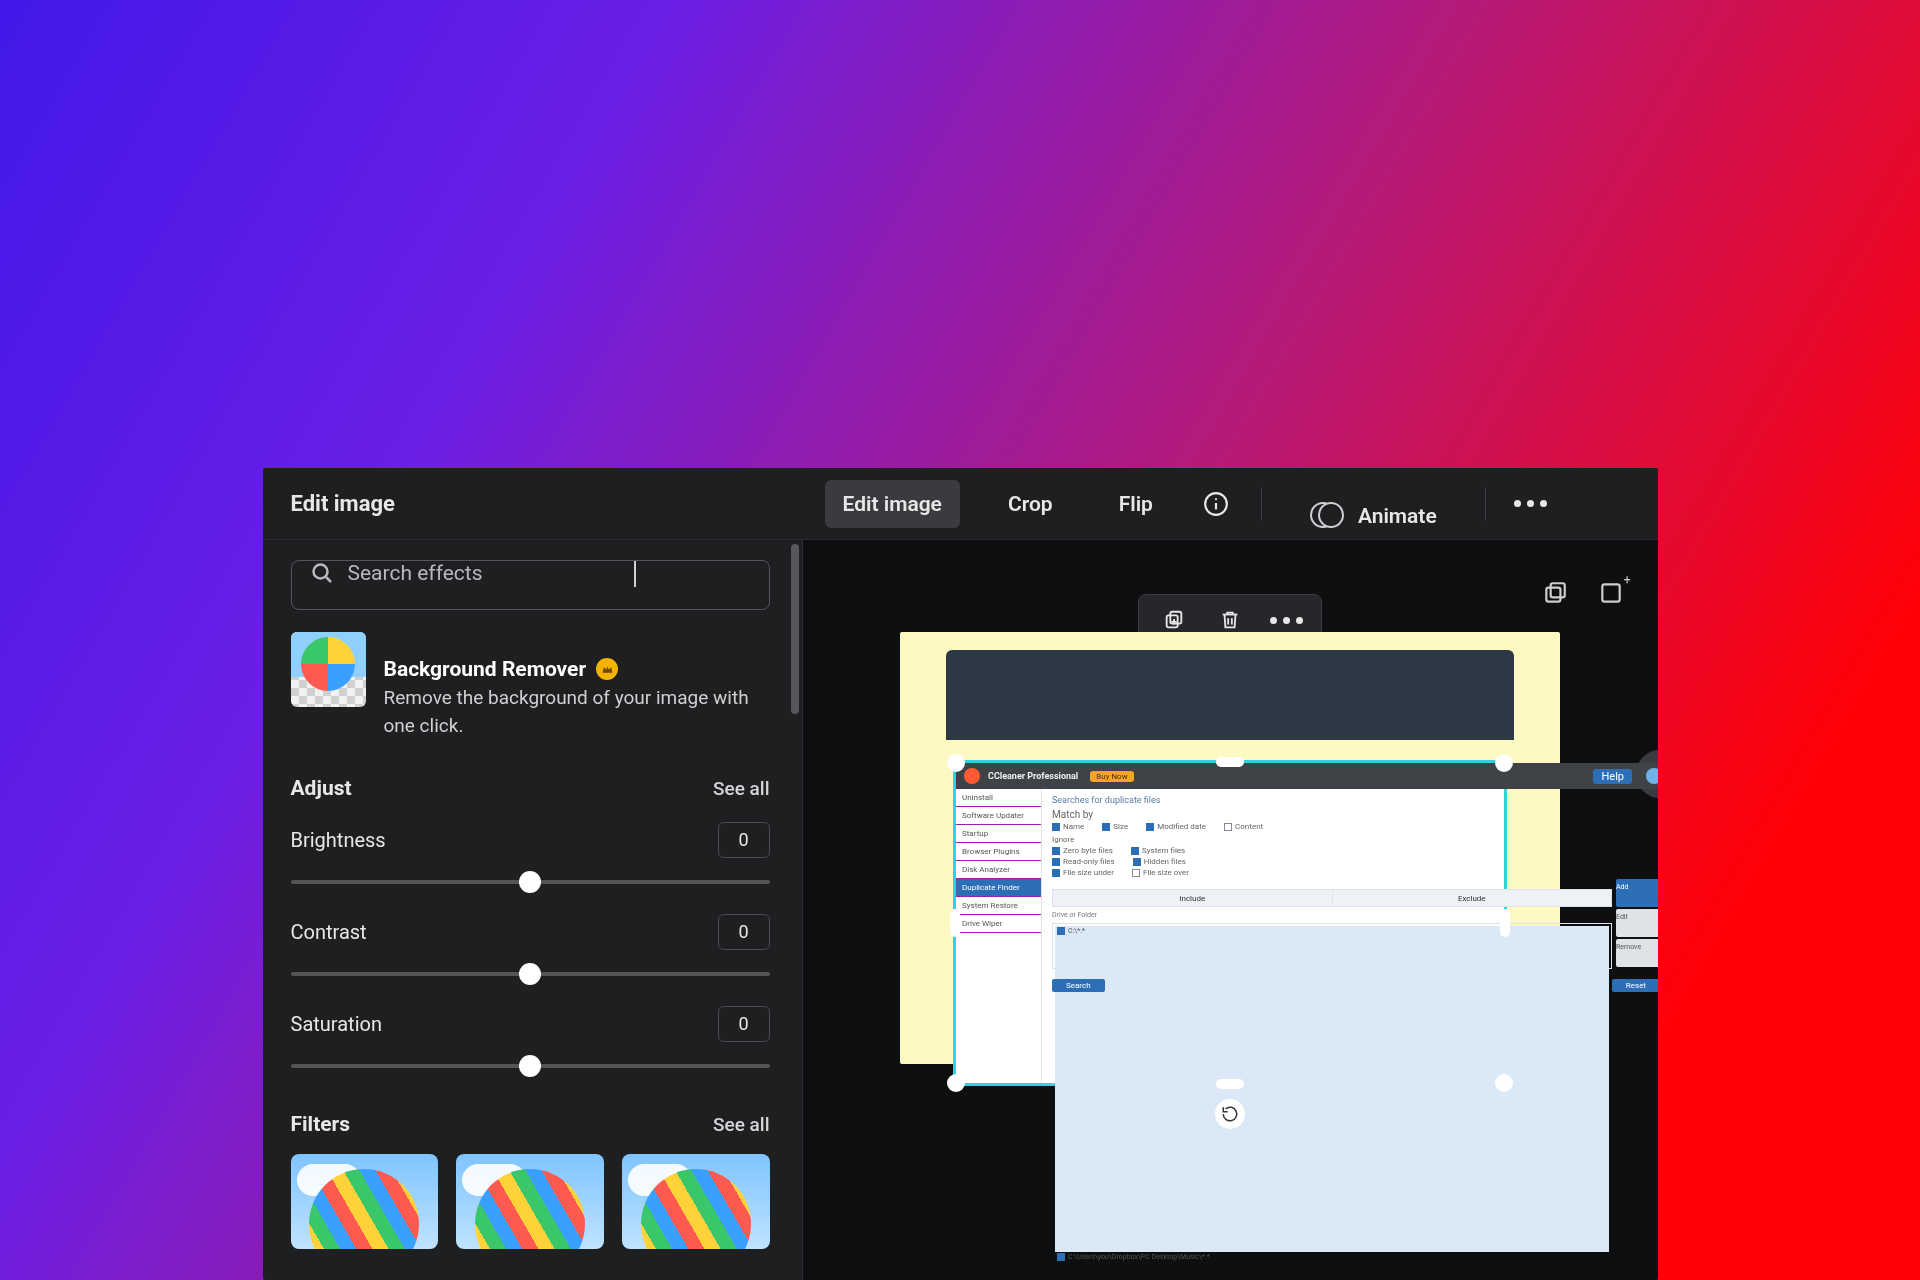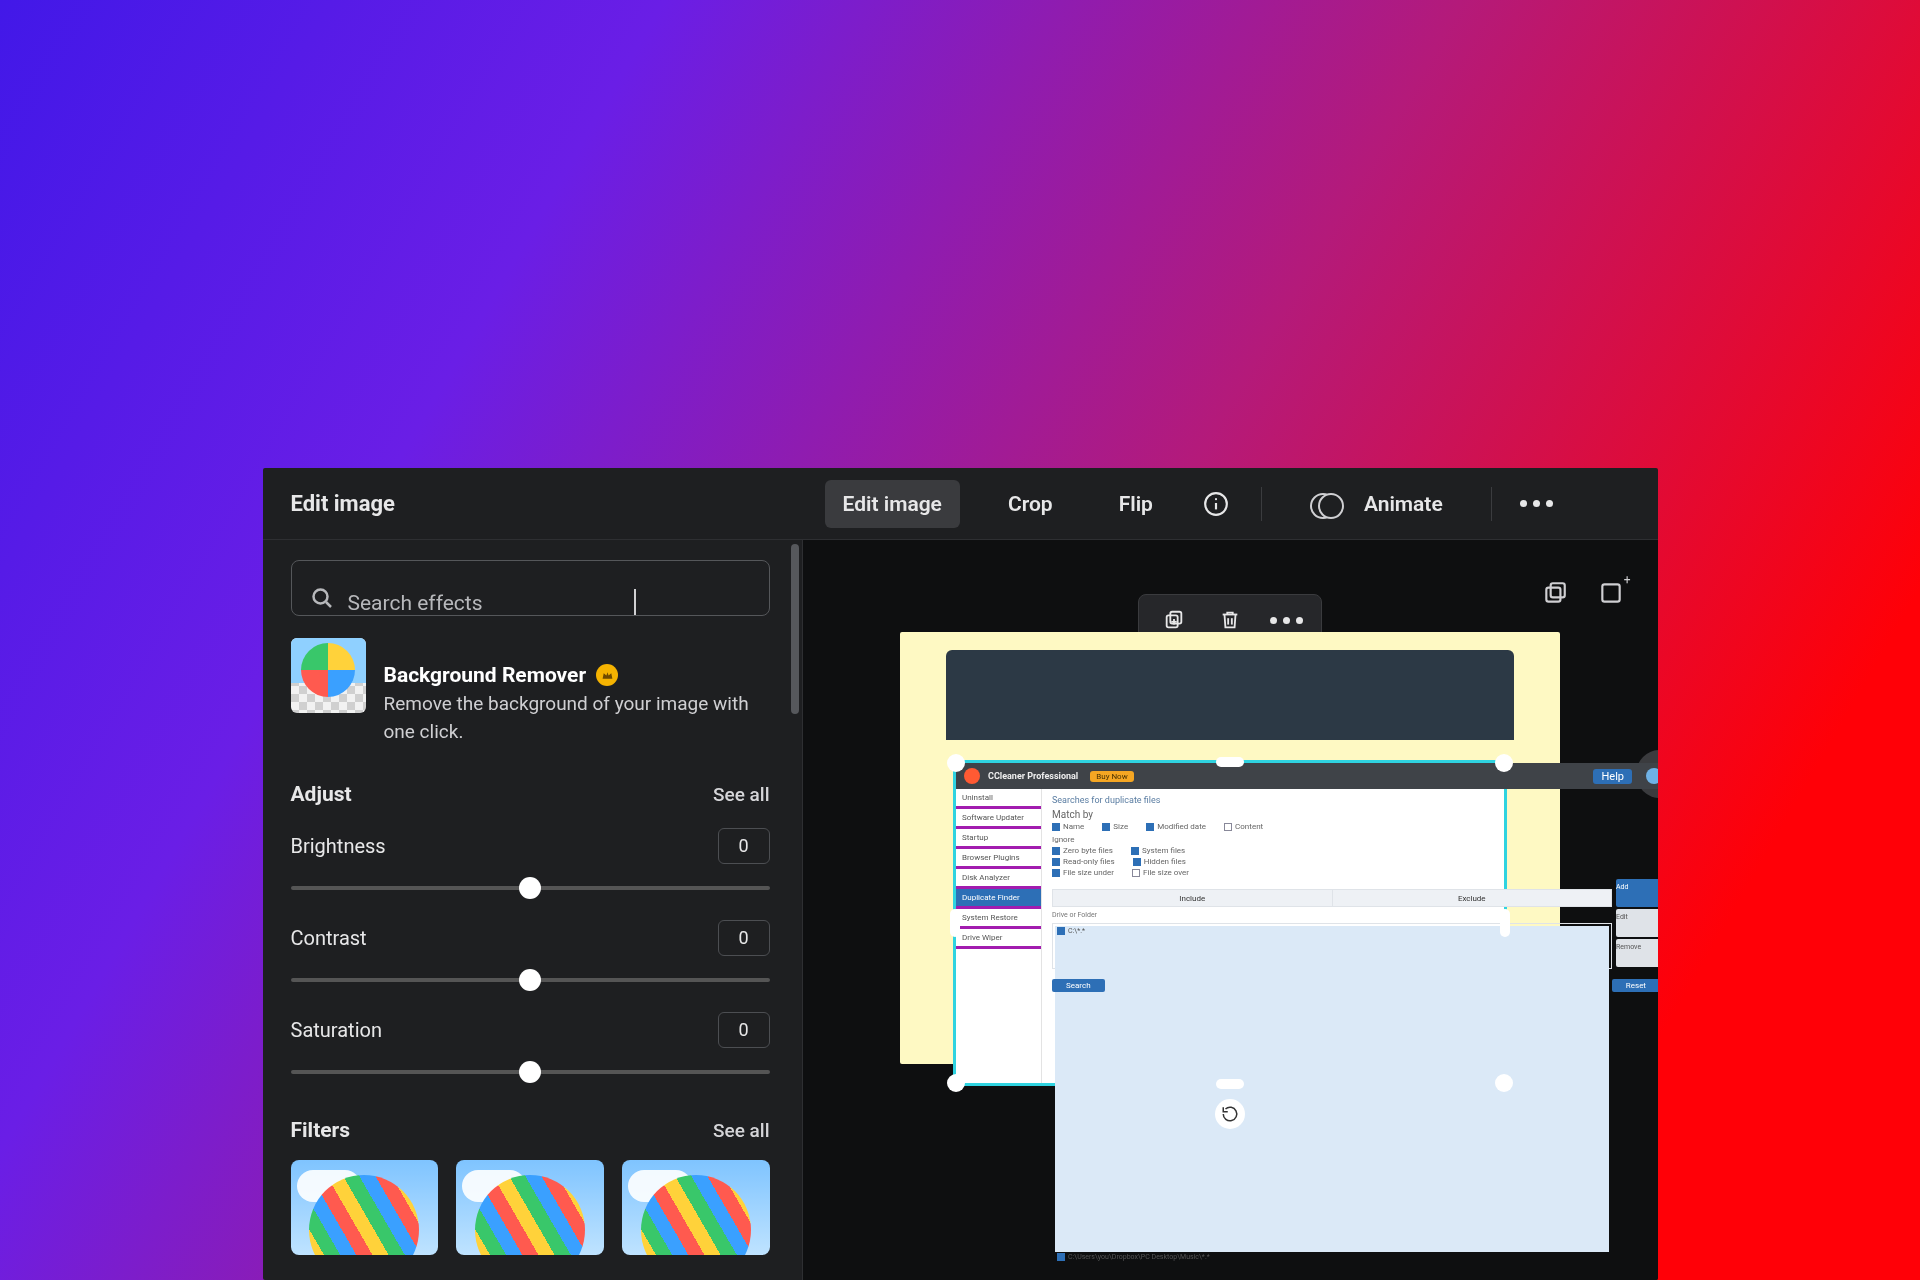--- a/index.html
+++ b/index.html
@@ -7,33 +7,33 @@
   body { background: linear-gradient(120deg, #4218e8 0%, #6a1ee6 25%, #b41a7a 55%, #ff0007 85%, #ff0007 100%); display:flex; align-items:center; justify-content:center; }
   .frame { position: relative; width: 1395px; height: 812px; margin: 0 auto; top: 50%; transform: translateY(-50%); }
   .app { position:absolute; inset:0; background:#1e1f21; color:#e7e7e8; display:flex; flex-direction:column; border-radius:2px; overflow:hidden; }
   
   .sidebar-head { position:absolute; left:0; top:0; width:540px; height:72px; border-bottom:1px solid #2e2f32; display:flex; align-items:center; padding:0 28px; font-size:22px; font-weight:700; }
   .topbar { position:absolute; left:540px; right:0; top:0; height:72px; border-bottom:1px solid #2e2f32; display:flex; align-items:center; padding:0 22px; gap:30px; font-size:21px; }
   .tb-btn { height:48px; display:inline-flex; align-items:center; padding:0 18px; border-radius:6px; cursor:pointer; color:#e7e7e8; font-weight:600; }
   .tb-btn.active { background:#3a3b3e; }
   .tb-icon { width:30px; height:30px; display:inline-flex; align-items:center; justify-content:center; }
   .tb-sep { width:1px; height:34px; background:#3b3c3f; }
-  .tb-animate { display:flex; align-items:center; gap:24px; }
+  .tb-animate { display:flex; align-items:flex-end; gap:18px; }
   .coins { position:relative; width:30px; height:30px; }
   .coins::before, .coins::after { content:""; position:absolute; width:22px; height:22px; border:2px solid #cfcfd2; border-radius:50%; }
   .coins::before { left:0; top:4px; }
   .coins::after { left:8px; top:4px; background:#1e1f21; }
   .dots3 { display:flex; gap:6px; }
   .dots3 span { width:7px; height:7px; border-radius:50%; background:#e7e7e8; display:block; }
   
   .panel { position:absolute; left:0; top:72px; width:540px; bottom:0; border-right:1px solid #2e2f32; overflow:hidden; }
   .panel-inner { position:absolute; inset:0 14px 0 0; overflow:hidden; padding:20px 18px 0 28px; }
   .scrollbar { position:absolute; right:0; top:4px; width:14px; bottom:4px; }
   .scroll-thumb { position:absolute; left:3px; width:8px; top:0; height:170px; background:#56585c; border-radius:4px; }
-  .search { display:flex; align-items:flex-end; gap:14px; height:56px; border:1px solid #55575a; border-radius:8px; padding:0 18px; color:#b7b8bb; font-size:21px; position:relative; }
+  .search { display:flex; align-items:flex-start; gap:14px; height:50px; border:1px solid #55575a; border-radius:8px; padding:0 18px; color:#b7b8bb; font-size:21px; position:relative; }
   .cursor { width:2px; height:26px; background:#d0d0d2; margin-left:auto; margin-right:115px; }
   .bg-remover { display:flex; gap:18px; margin-top:22px; }
   .bg-thumb { width:75px; height:75px; border-radius:6px; background:
      linear-gradient(45deg,#d0d0d0 25%,transparent 25%,transparent 75%,#d0d0d0 75%) 0 0/16px 16px,
      linear-gradient(45deg,#d0d0d0 25%,#f2f2f2 25%,#f2f2f2 75%,#d0d0d0 75%) 8px 8px/16px 16px;
      position:relative; overflow:hidden; }
   .bg-thumb .sky { position:absolute; inset:0 0 40% 0; background:#8fd0ff; }
   .bg-thumb .ball { position:absolute; left:50%; top:42%; width:54px; height:54px; transform:translate(-50%,-50%); border-radius:50%;
      background: conic-gradient(#ffd23a 0 90deg,#3aa0ff 90deg 180deg,#ff5a4f 180deg 270deg,#39c76a 270deg 360deg); }
   .bg-text { flex:1; font-size:19px; color:#cfcfd2; line-height:1.45;margin-top:22px; }
@@ -78,21 +78,21 @@
   .ia-rail div { height:36px; border-bottom:1px solid #4a4e54; }
   .ia-rail div.on { background:#2d6fb6; }
   .ia-main { flex:1; display:flex; flex-direction:column; }
   .ia-titlebar { height:26px; background:#3f4348; display:flex; align-items:center; gap:8px; padding:0 8px; color:#eee; }
   .ia-logo{width:16px;height:16px;border-radius:50%;background:#ff5a33}
   .ia-buy{background:#f5a623;color:#4a3200;border-radius:3px;padding:1px 6px;font-size:8px;margin-left:4px}
   .ia-help{margin-left:auto;background:#2d6fb6;color:#fff;border-radius:3px;padding:1px 8px;font-size:11px}
   .ia-globe{width:16px;height:16px;border-radius:50%;background:#6fb2e6;margin-left:6px}
   .ia-body { flex:1; display:flex; }
   .ia-side { width:86px; background:#fff; border-right:1px solid #e3e3e3; }
-  .ia-side div{padding:4px 6px;color:#555;border-bottom:3px solid #a21caf;font-size:8px}
+  .ia-side div{padding:4px 6px;color:#555;border-bottom:1px solid #a21caf;font-size:8px}
   .ia-side div.on{background:#2d6fb6;color:#fff}
   .ia-content{flex:1;padding:6px 10px}
   .ia-h{color:#5a7da2;font-size:9px;margin-bottom:4px}
   .ia-row{display:flex;gap:18px;margin:2px 0;font-size:8px;color:#666}
   .ck{width:8px;height:8px;border:1px solid #889;display:inline-block;margin-right:3px;vertical-align:middle}
   .ck.on{background:#2d6fb6;border-color:#2d6fb6}
   .ia-tabs{display:flex;margin-top:10px}
   .ia-tab{flex:1;height:18px;background:#eef1f5;border:1px solid #dfe3e8;text-align:center;line-height:18px;font-size:8px}
   .ia-tab + .ia-tab{border-left:none}
   .ia-btncol{width:44px;display:flex;flex-direction:column;gap:2px;margin-left:4px}

